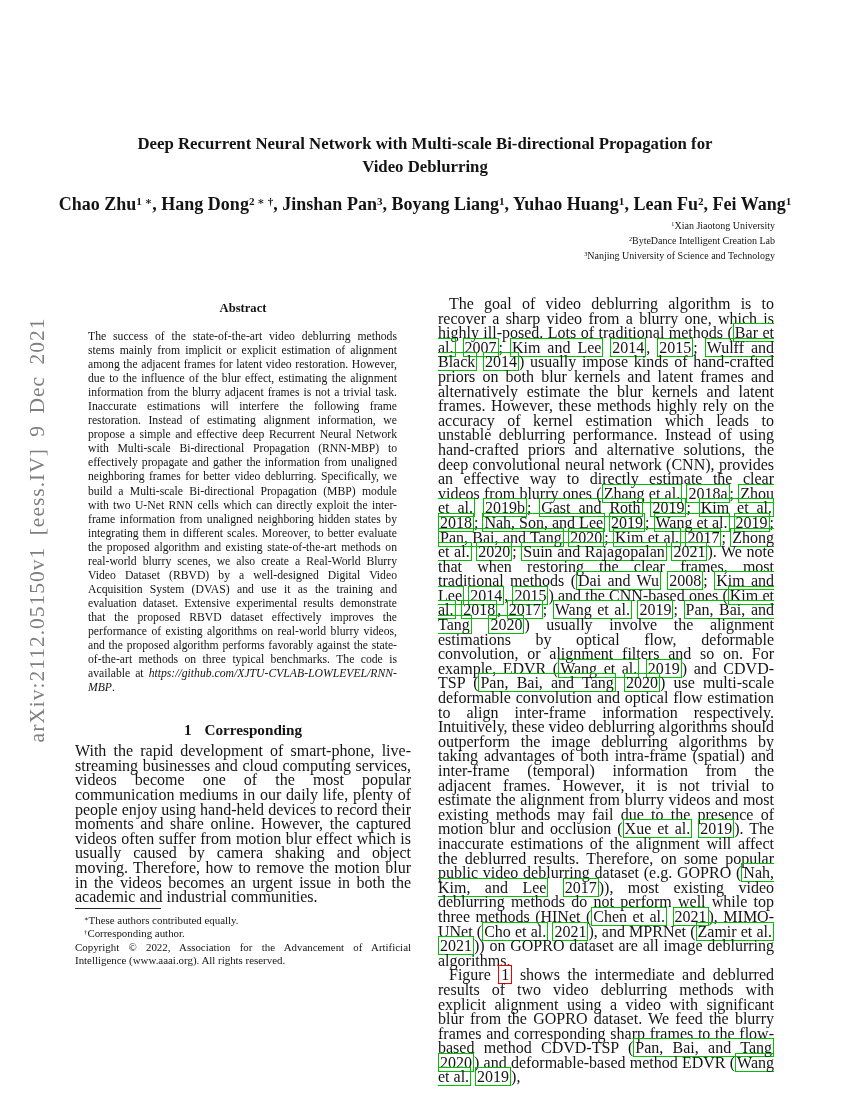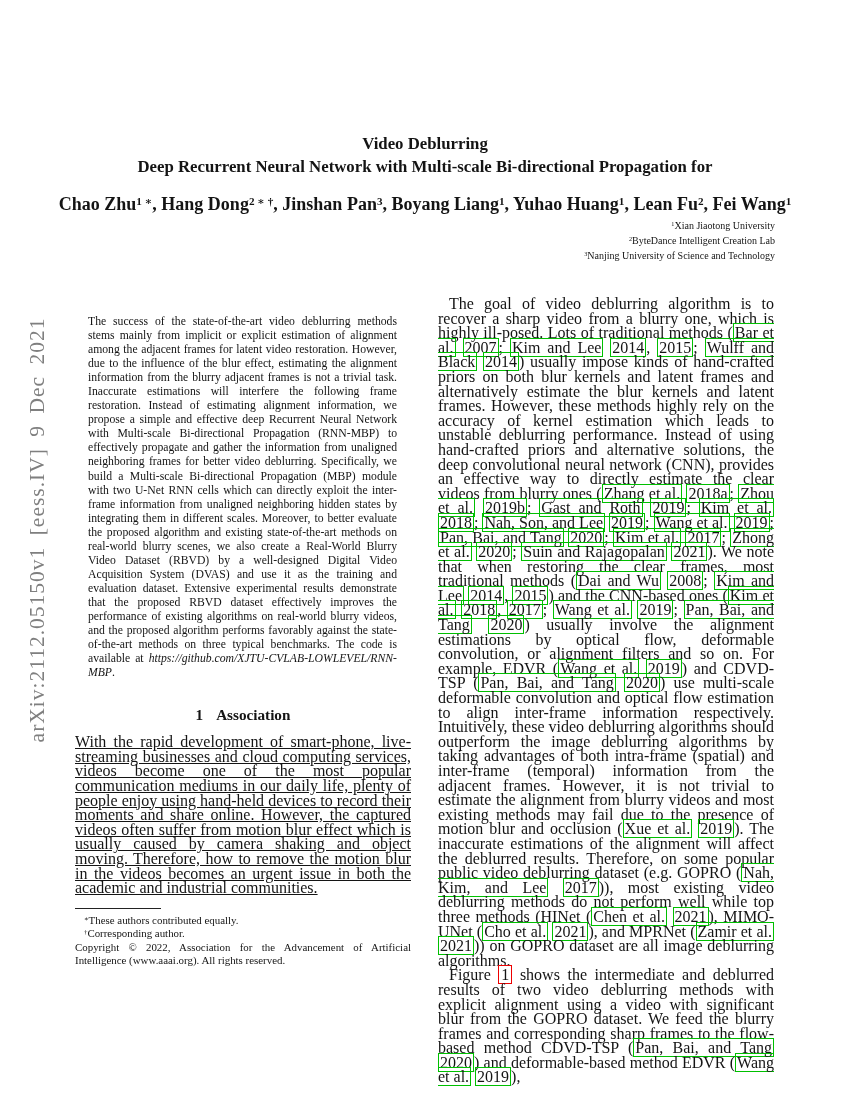--- a/index.html
+++ b/index.html
@@ -53,21 +53,21 @@
     margin:14px 14px 0 13px;
     font-size:11.7px; line-height:14.05px;
     text-align:justify;
   }
   .section-head {
     margin-top:26px; text-align:center;
     font-size:15.2px; font-weight:bold;
   }
   .section-head .num { margin-right:13px; }
   .body-text { font-size:16px; line-height:14.6px; text-align:justify; }
-  .intro-p { margin-top:11px;text-decoration:underline; }
+  .intro-p { margin-top:5px; }
   .footnote-block {
     position:absolute; left:75px; top:908px; width:336px;
     font-size:10.9px; line-height:13.4px;
   }
   .footnote-rule {
     width:86px; height:0;
     border-top:1px solid #222222;
     margin-bottom:5px;
   }
   .fn { text-align:justify; }
@@ -87,37 +87,38 @@
   em { font-style:italic; }
 </style>
 </head>
 <body>
 
 <div class="page">
 
   <div class="arxiv-stamp">arXiv:2112.05150v1 [eess.IV] 9 Dec 2021</div>
 
   <h1 class="title">
+    <span class="tline">Deep Recurrent Neural Network with Multi-scale Bi-directional Propagation for</span>
     <span class="tline">Video Deblurring</span>
-    <span class="tline">Deep Recurrent Neural Network with Multi-scale Bi-directional Propagation for</span>
   </h1>
 
   <div class="authors">Chao Zhu<sup>1 ∗</sup>, Hang Dong<sup>2 ∗ †</sup>, Jinshan Pan<sup>3</sup>, Boyang Liang<sup>1</sup>, Yuhao Huang<sup>1</sup>, Lean Fu<sup>2</sup>, Fei Wang<sup>1</sup></div>
 
   <div class="affils">
     <div><sup>1</sup>Xian Jiaotong University</div>
     <div><sup>2</sup>ByteDance Intelligent Creation Lab</div>
     <div><sup>3</sup>Nanjing University of Science and Technology</div>
   </div>
 
   <div class="col-left">
+    <div class="abstract-head">Abstract</div>
     <p class="abstract-body">The success of the state-of-the-art video deblurring methods stems mainly from implicit or explicit estimation of alignment among the adjacent frames for latent video restoration. However, due to the influence of the blur effect, estimating the alignment information from the blurry adjacent frames is not a trivial task. Inaccurate estimations will interfere the following frame restoration. Instead of estimating alignment information, we propose a simple and effective deep Recurrent Neural Network with Multi-scale Bi-directional Propagation (RNN-MBP) to effectively propagate and gather the information from unaligned neighboring frames for better video deblurring. Specifically, we build a Multi-scale Bi-directional Propagation (MBP) module with two U-Net RNN cells which can directly exploit the inter-frame information from unaligned neighboring hidden states by integrating them in different scales. Moreover, to better evaluate the proposed algorithm and existing state-of-the-art methods on real-world blurry scenes, we also create a Real-World Blurry Video Dataset (RBVD) by a well-designed Digital Video Acquisition System (DVAS) and use it as the training and evaluation dataset. Extensive experimental results demonstrate that the proposed RBVD dataset effectively improves the performance of existing algorithms on real-world blurry videos, and the proposed algorithm performs favorably against the state-of-the-art methods on three typical benchmarks. The code is available at <em>https://github.com/XJTU-CVLAB-LOWLEVEL/RNN-MBP</em>.</p>
 
     <h2 class="section-head">
-      <span class="num">1</span><span>Association</span>
+      <span class="num">1</span><span>Corresponding</span>
     </h2>
     <p class="body-text intro-p">With the rapid development of smart-phone, live-streaming businesses and cloud computing services, videos become one of the most popular communication mediums in our daily life, plenty of people enjoy using hand-held devices to record their moments and share online. However, the captured videos often suffer from motion blur effect which is usually caused by camera shaking and object moving. Therefore, how to remove the motion blur in the videos becomes an urgent issue in both the academic and industrial communities.</p>
   </div>
 
   <div class="footnote-block">
     <div class="footnote-rule"></div>
     <div class="fn fn-indent"><sup>∗</sup>These authors contributed equally.</div>
     <div class="fn fn-indent"><sup>†</sup>Corresponding author.</div>
     <div class="fn">Copyright © 2022, Association for the Advancement of Artificial Intelligence (www.aaai.org). All rights reserved.</div>
   </div>

